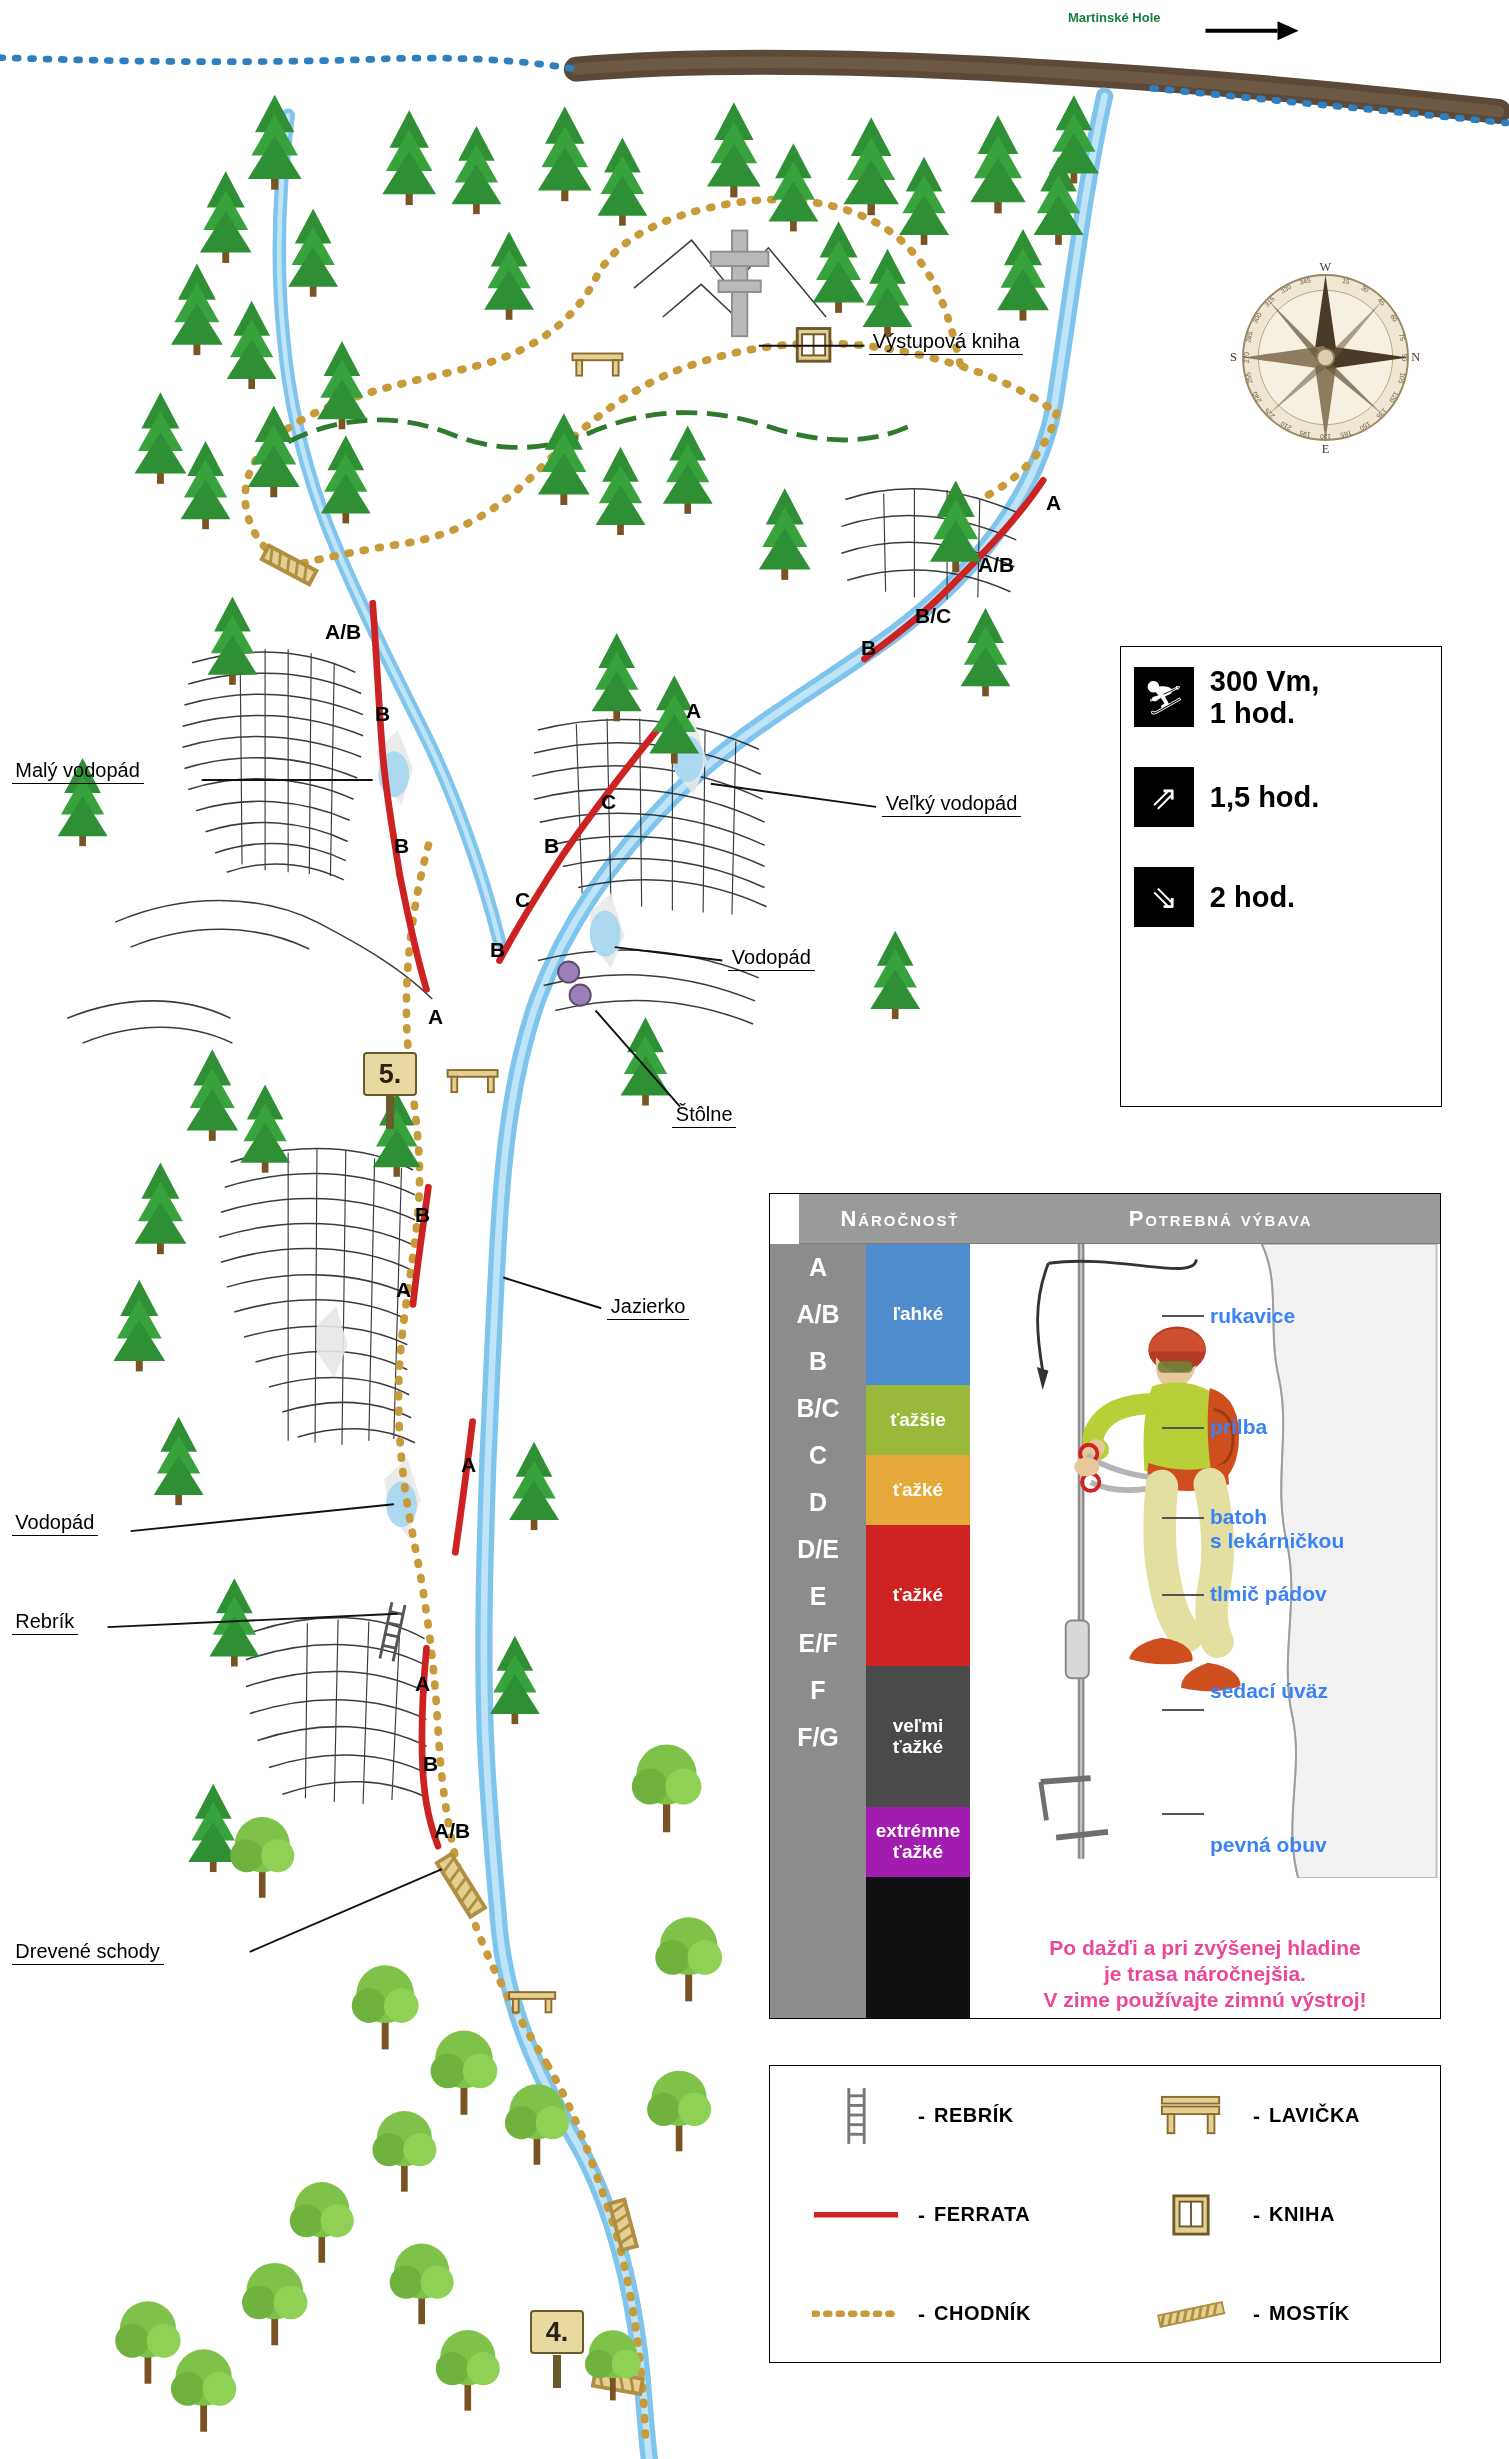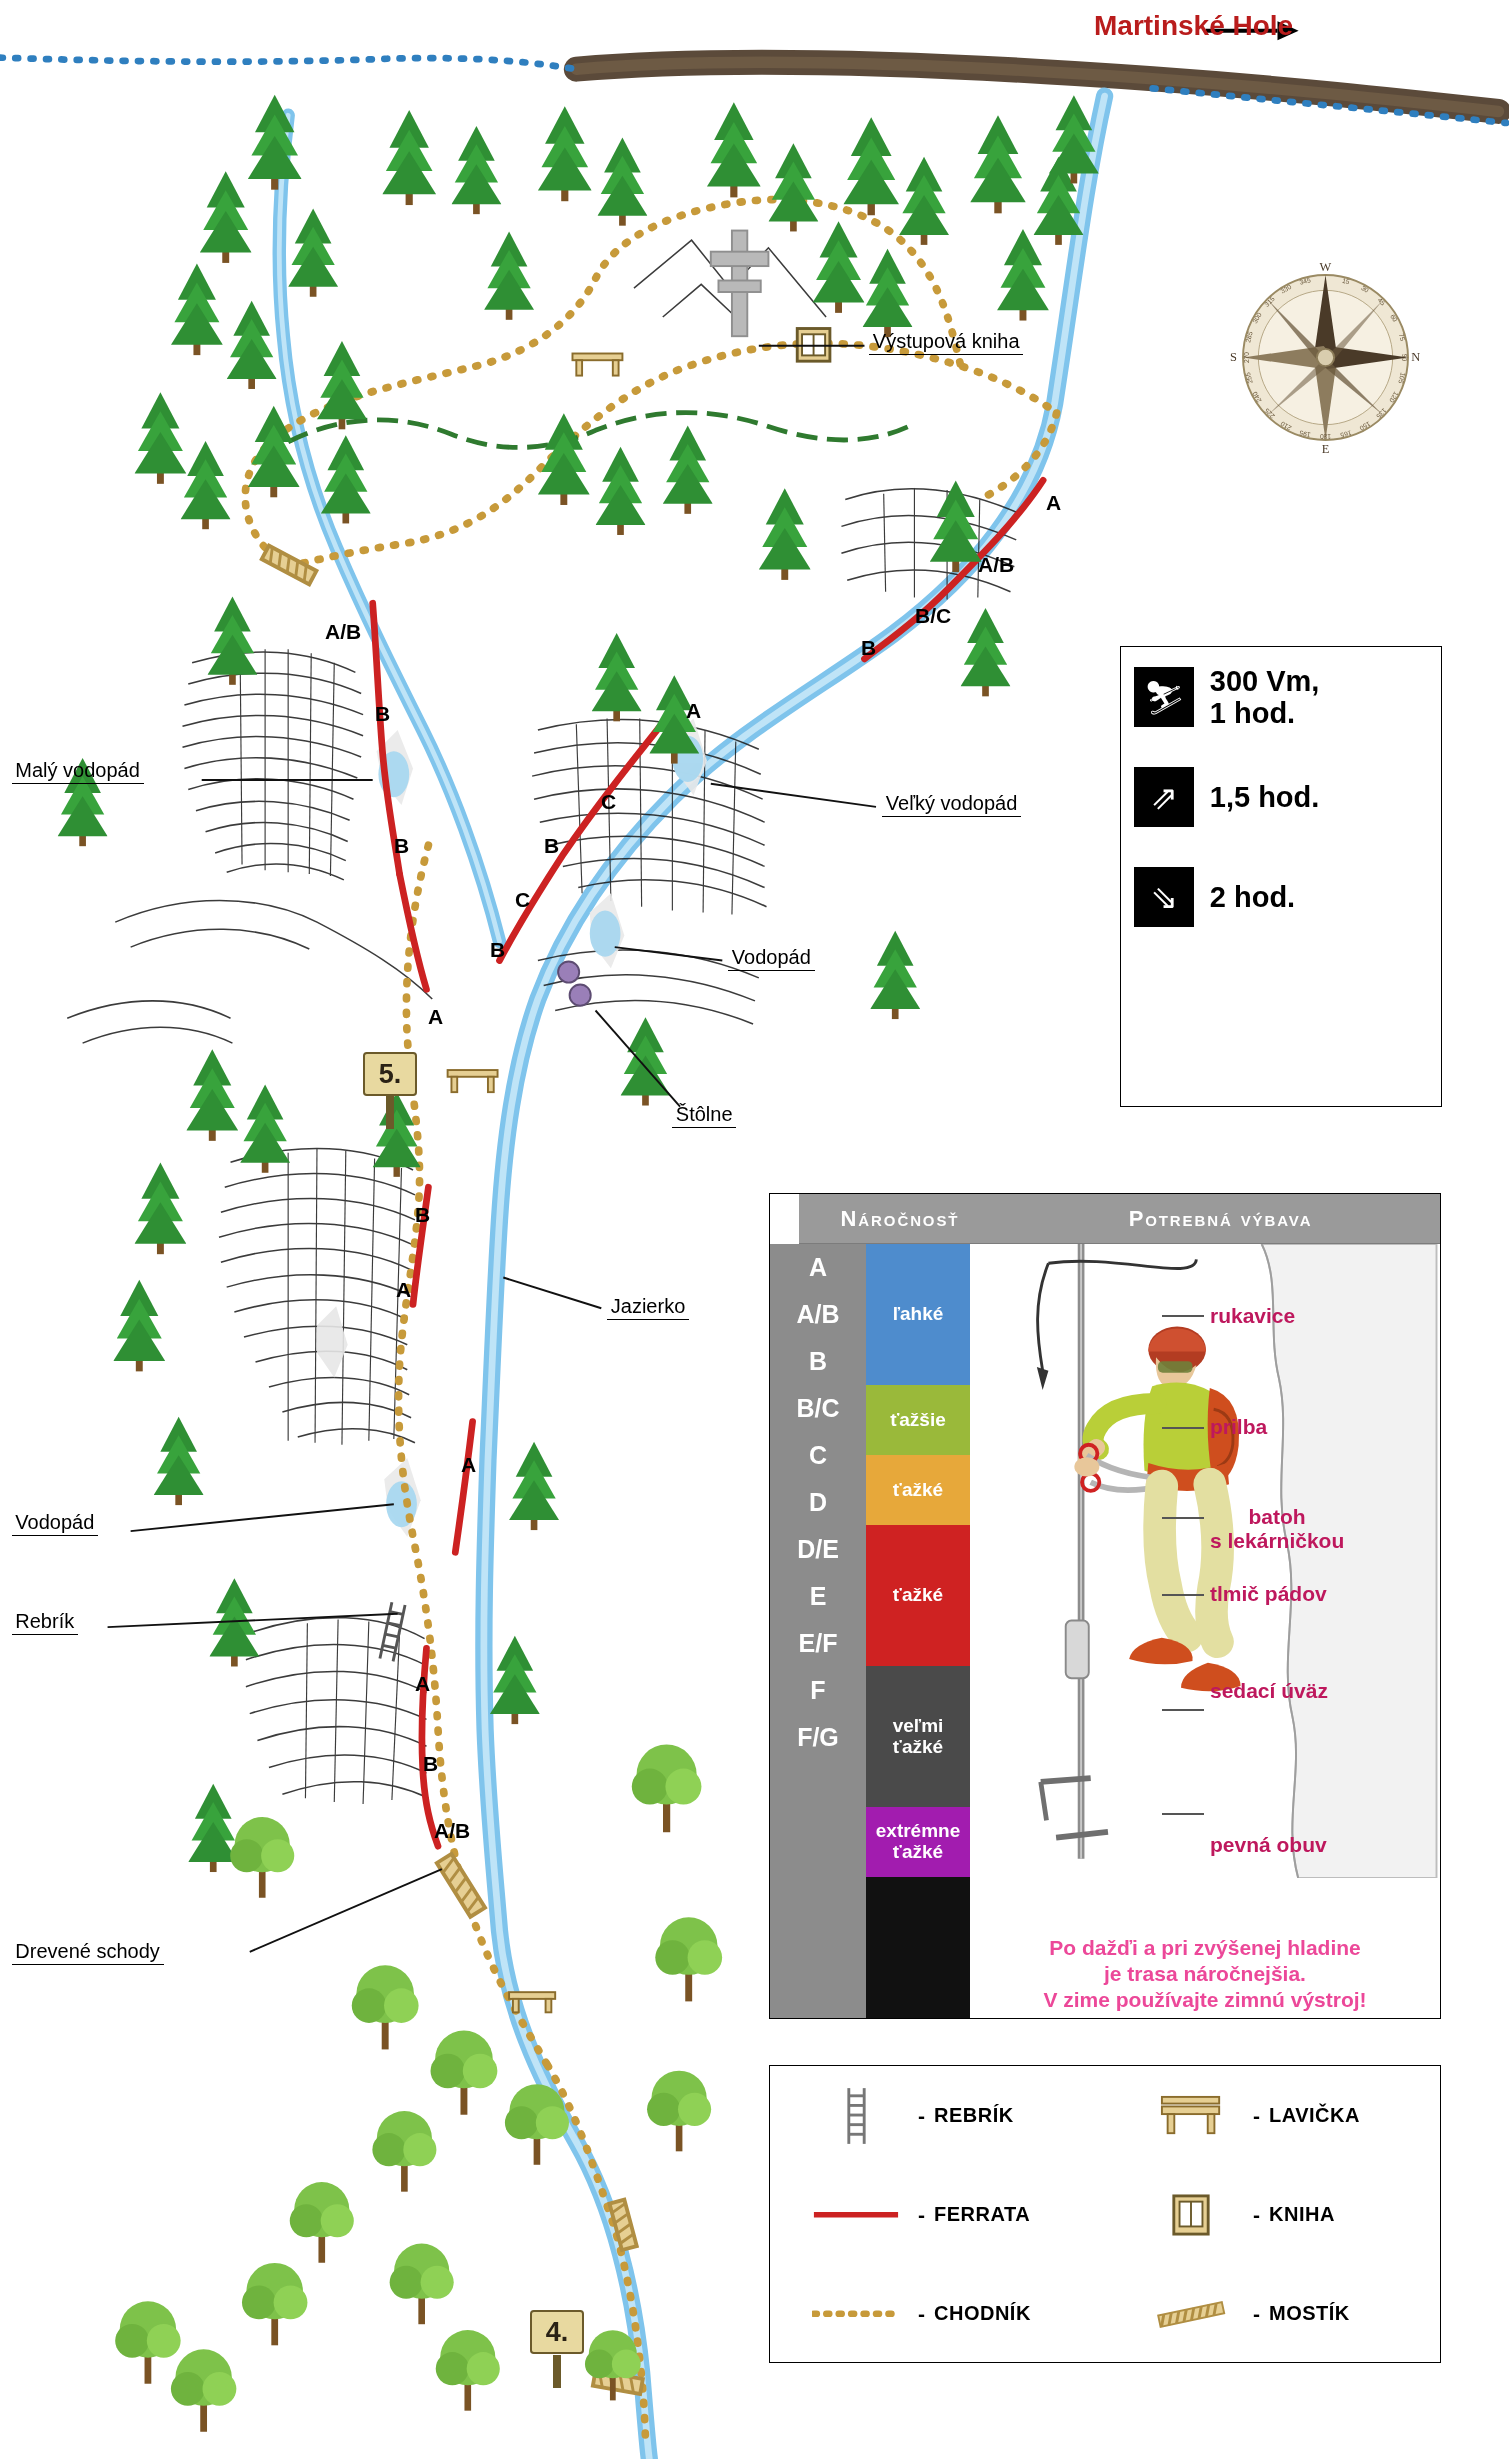--- a/index.html
+++ b/index.html
@@ -20,21 +20,21 @@
   }
   .maplabel.boxed {
     border-bottom:1.9px solid #000;
     padding:0 3.8px 1px 3.8px;
   }
   .gradelab {
     font-size:21px; font-weight:bold; color:#000; white-space:nowrap;
   }
 
   
-  .toplabel { font-size:28px; font-weight:bold; color:#b91c1c; white-space:nowrap;margin-left:26px; }
+  .toplabel { font-size:13px; font-weight:bold; color:#15803d; white-space:nowrap; }
 
   
   #hzs-box {
     left:1120px; top:646px; width:322px; height:461px;
     border:1.9px solid #000; background:#fff;
   }
   #hzs-title {
     height:60px; background:#cfcfcf; display:flex; align-items:center; justify-content:center;
     border-bottom:1.9px solid #000;
   }
@@ -72,21 +72,21 @@
     height:47px; display:flex; align-items:center; justify-content:center;
     color:#fff; font-size:25px; font-weight:bold;
   }
   #grade-desc { width:104px; }
   .desc-cell {
     display:flex; align-items:center; justify-content:center;
     text-align:center; color:#fff; font-size:19px; font-weight:bold; line-height:1.1;
   }
   #equip { flex:1; position:relative; }
   .eq-label {
-    position:absolute; font-size:21px; font-weight:bold; color:#be185d; white-space:nowrap;text-align:center;
+    position:absolute; font-size:21px; font-weight:bold; color:#3b82f6; white-space:nowrap;
   }
   .eq-line { position:absolute; height:1.9px; background:#555; }
   #warning {
     position:absolute; left:0; bottom:5.8px; width:100%;
     text-align:center; color:#ec4899; font-size:21px; font-weight:bold; line-height:1.22;
   }
 
   
   #legend {
     left:769px; top:2065px; width:672px; height:298px;

